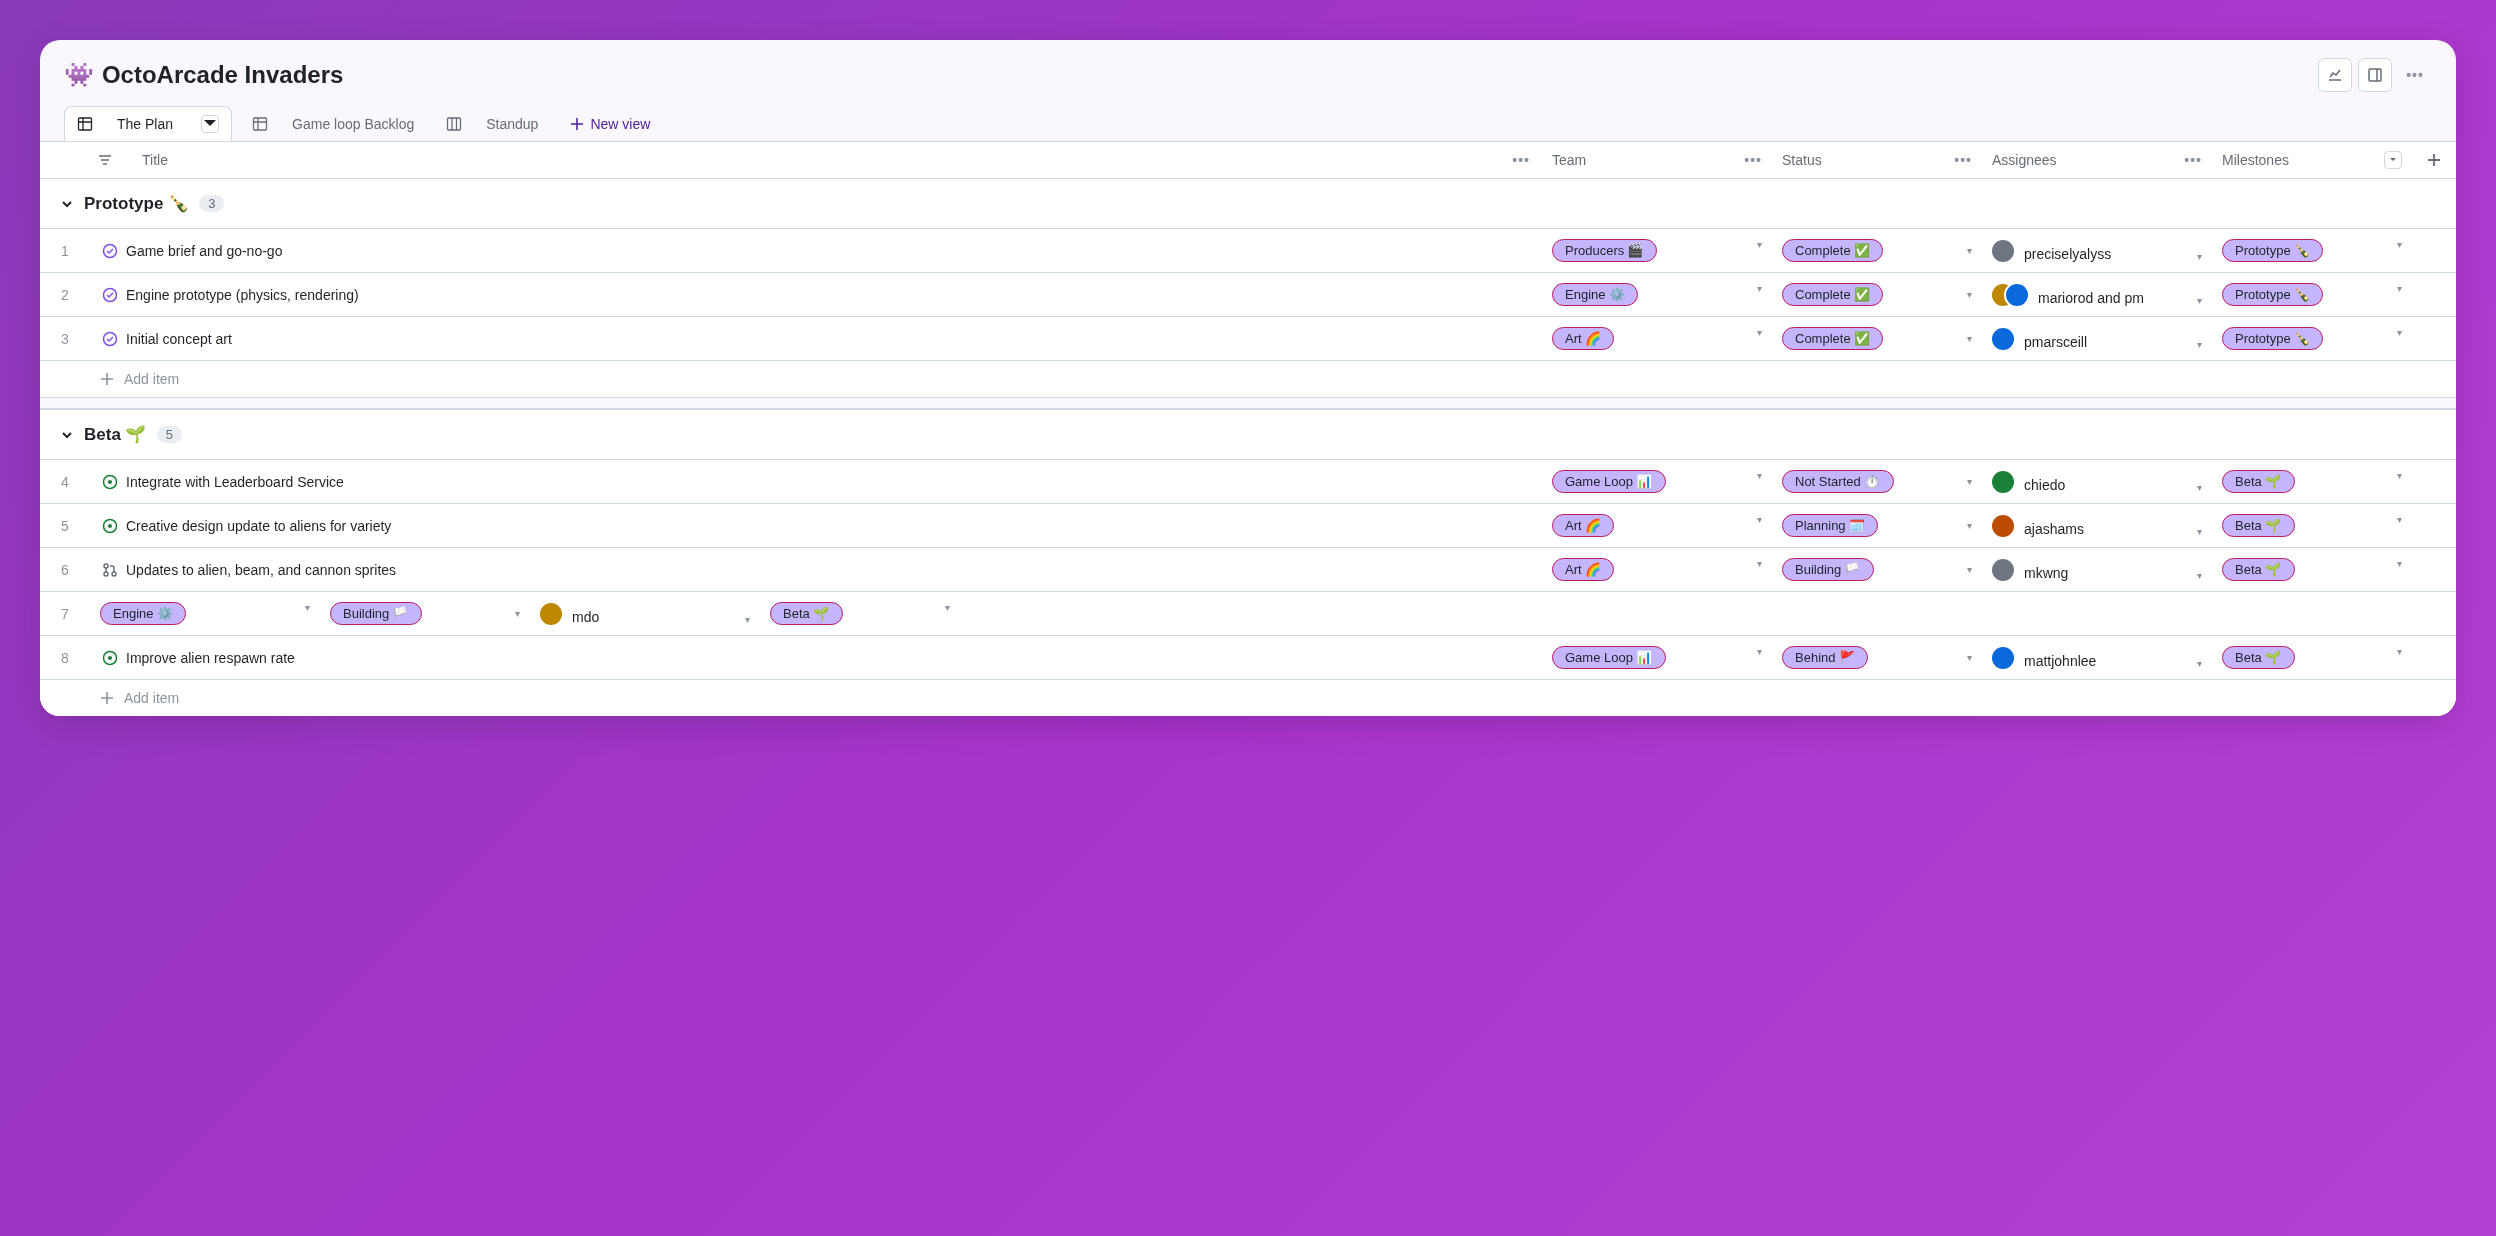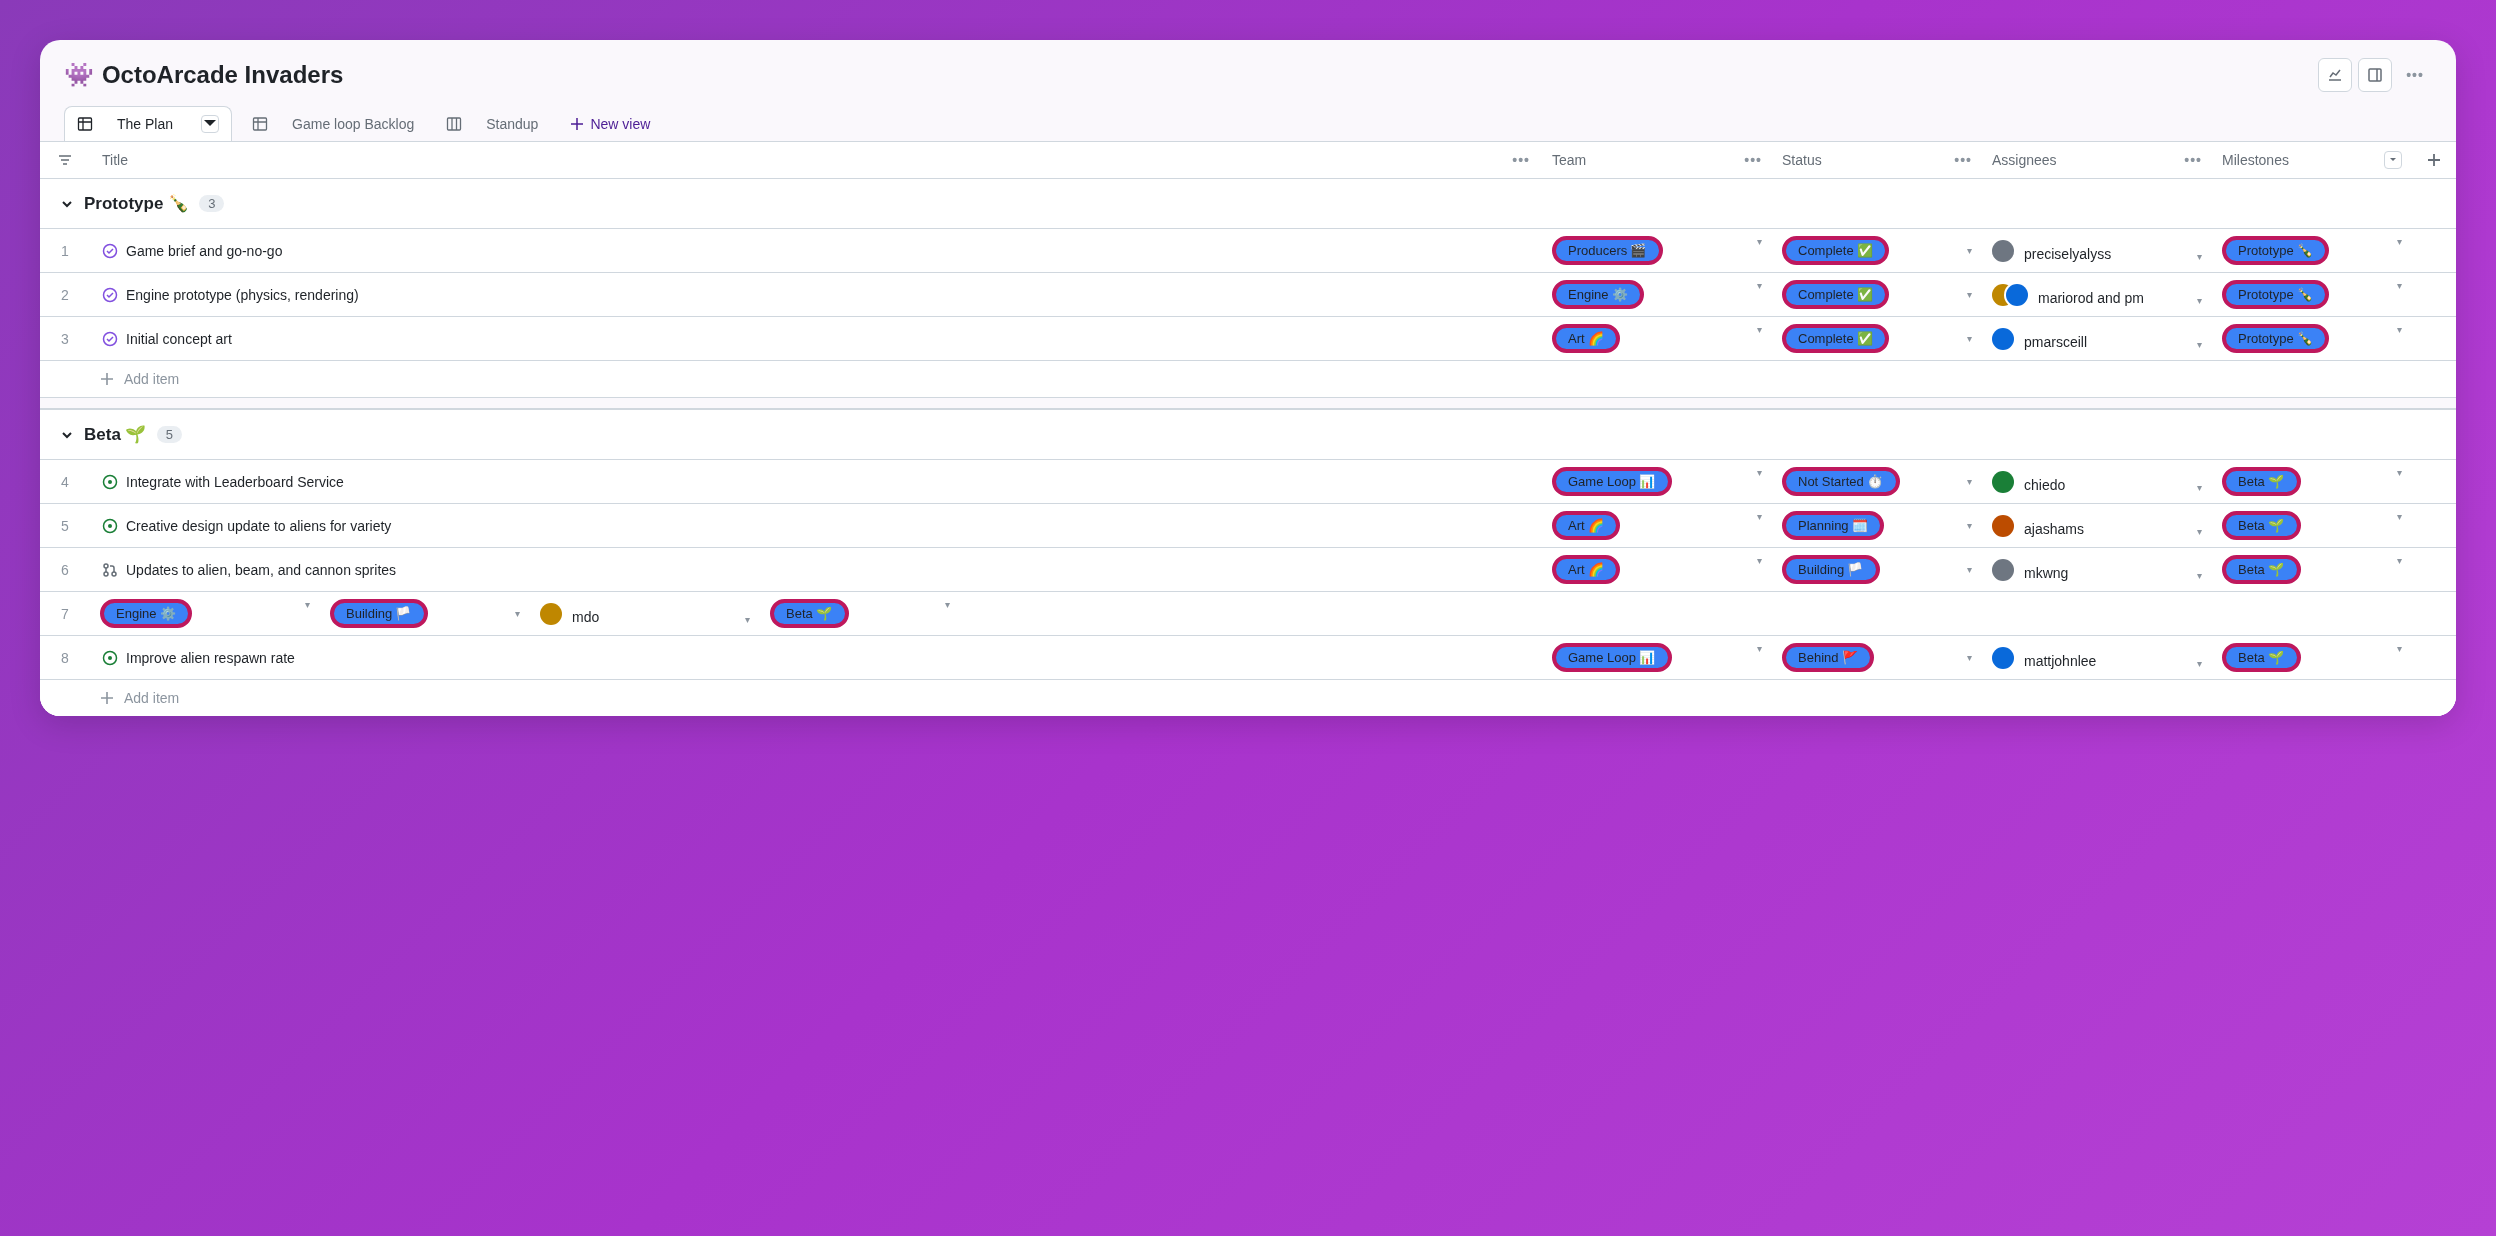--- a/index.html
+++ b/index.html
@@ -67,21 +67,21 @@
   .tab-caret {
     width: 18px; height: 18px;
     border: 1px solid #d0d7de;
     border-radius: 4px;
     display: flex; align-items: center; justify-content: center;
     margin-left: 4px;
   }
   .new-view { color: #4c1d95; display:flex; align-items:center; gap:6px; padding:8px 12px; cursor:pointer;}
   .table { background: #fff; }
   .thead, .row { display: flex; align-items:center; border-top: 1px solid #d0d7de; }
-  .thead { color: #656d76; font-weight: 500; }
+  .thead { color: #656d76; font-weight: 500; padding-left: 40px; }
   .col-filter { width: 50px; display:flex; justify-content:center; }
   .col-title { flex: 1 1 420px; padding: 10px 12px; display:flex; align-items:center; gap:8px; }
   .col-team { width: 230px; padding: 6px 10px; display:flex; align-items:flex-start; position:relative; }
   .col-status { width: 210px; padding: 6px 10px; display:flex; align-items:center; position:relative; }
   .col-assign { width: 230px; padding: 6px 10px; display:flex; align-items:flex-end; gap:10px; position:relative; }
   .col-milestone { width: 200px; padding: 6px 10px; display:flex; align-items:flex-start; position:relative; }
   .col-add { width: 44px; display:flex; justify-content:center; align-items:center; }
   .head-label { display:flex; align-items:center; justify-content:space-between; width:100%; }
   .dots { color:#8c959f; cursor:pointer; letter-spacing:1px; font-weight:bold; font-size:14px;}
   .group-head {
@@ -93,21 +93,21 @@
   }
   .group-head .count {
     background:#eaeef2; color:#656d76;
     border-radius: 999px; padding: 1px 9px; font-size: 13px; font-weight:500;
   }
   .row { min-height: 44px; }
   .row-num { width: 50px; text-align:center; color:#8c959f; }
   .status-ico { width:16px; height:16px; flex-shrink:0; }
   .pill {
     display:inline-flex; align-items:center; gap:4px;
-    border:4px solid #be185d; background:#3b82f6;
+    border:1px solid #be185d; background:#c4b5fd;
     border-radius: 999px; padding: 3px 12px; font-size:13px;
     color:#1f2328;
   }
   .cell-caret {
     position:absolute; right:10px; color:#8c959f; font-size:10px; cursor:pointer;
   }
   .avatar {
     width:22px; height:22px; border-radius:50%;
     background:#656d76; flex-shrink:0;
   }

